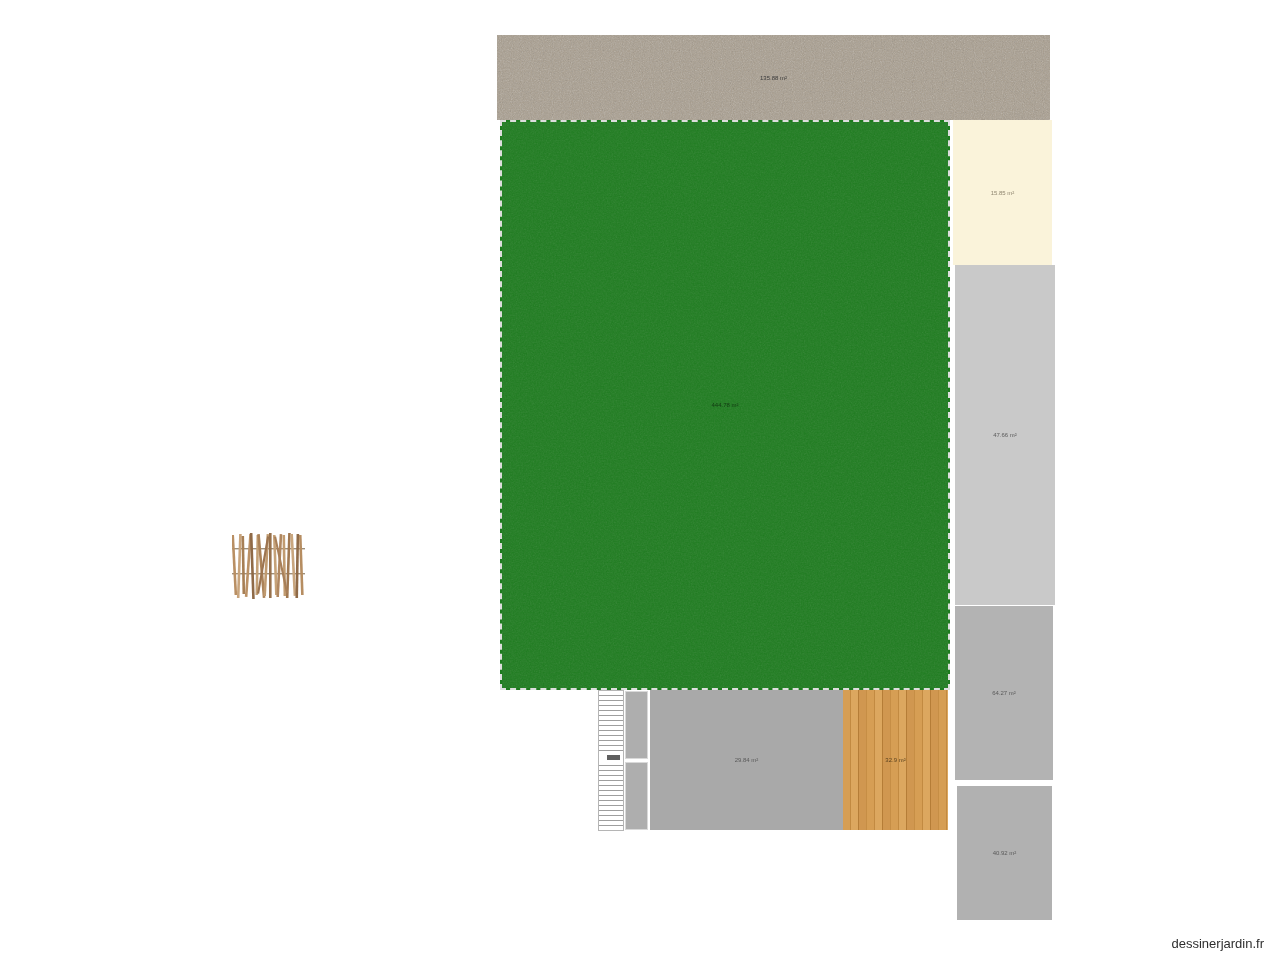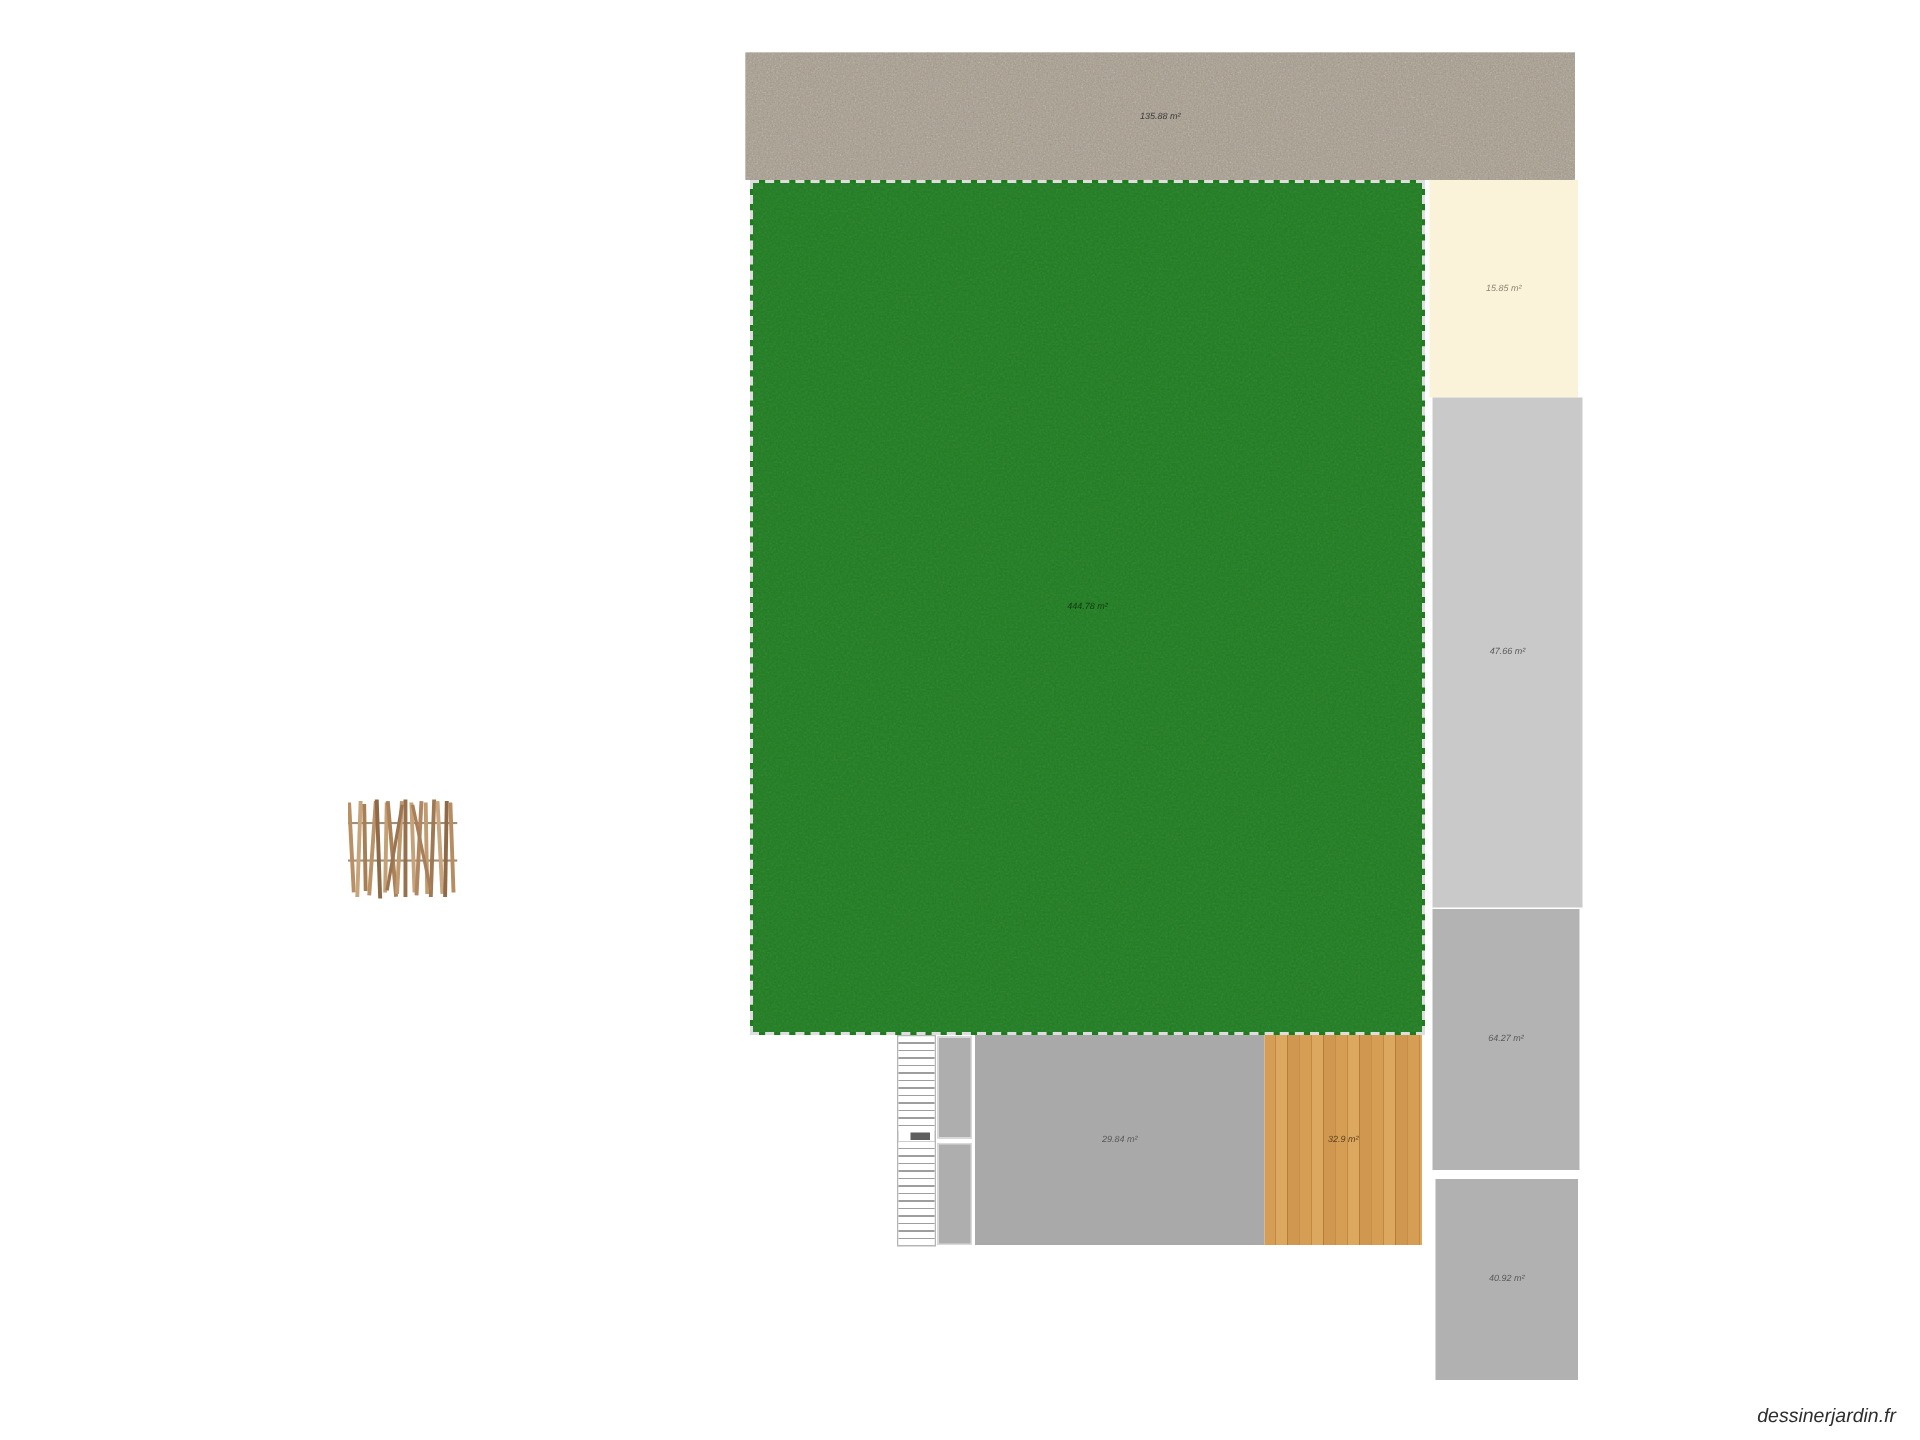--- a/index.html
+++ b/index.html
@@ -1,19 +1,18 @@
 <!DOCTYPE html>
 <html><head>
 <meta charset="utf-8">
 <style>
   html,body{margin:0;padding:0;background:#ffffff;}
   .canvas{
     position:relative;width:1280px;height:960px;background:#ffffff;overflow:hidden;
     font-family:"Liberation Sans", sans-serif;
-    font-style:italic;
   }
   .area{position:absolute;display:flex;align-items:center;justify-content:center;}
   .area .tex{position:absolute;left:0;top:0;width:100%;height:100%;}
   .lbl{
     position:relative;z-index:2;font-size:6px;line-height:1;color:#3b3b3b;
     letter-spacing:0px;white-space:nowrap;
   }
   
   .gravel{left:497px;top:35px;width:553px;height:85px;background:#a89d8d;}
   

